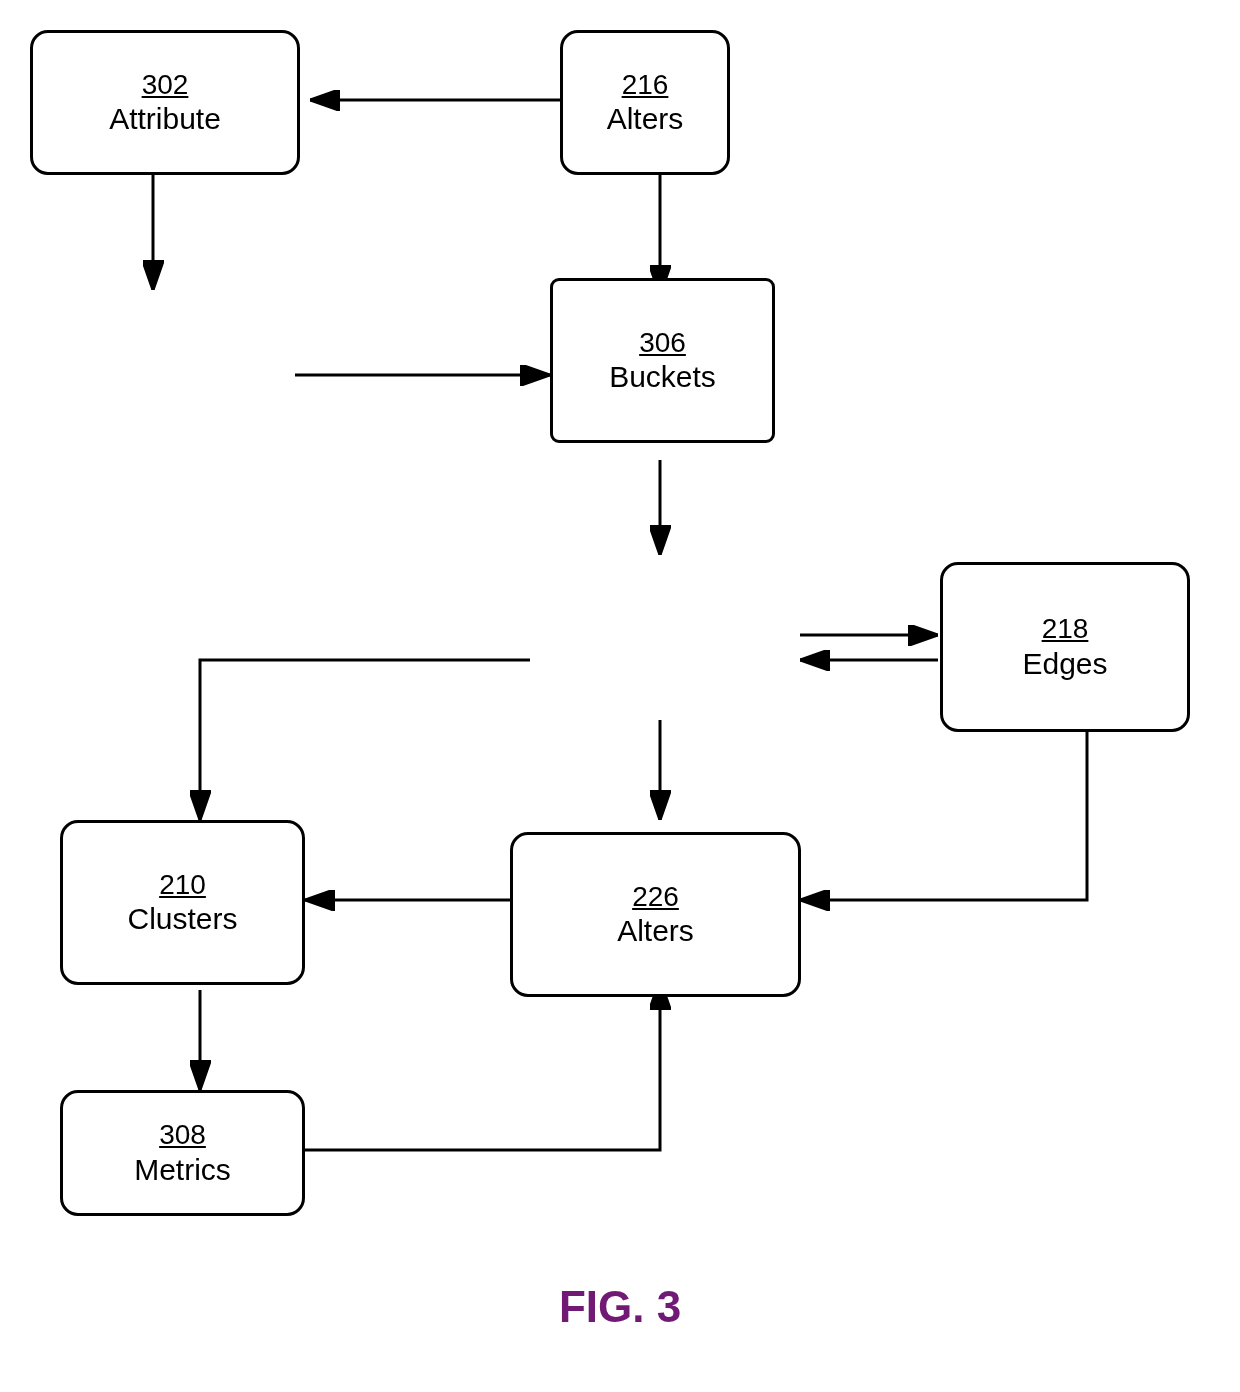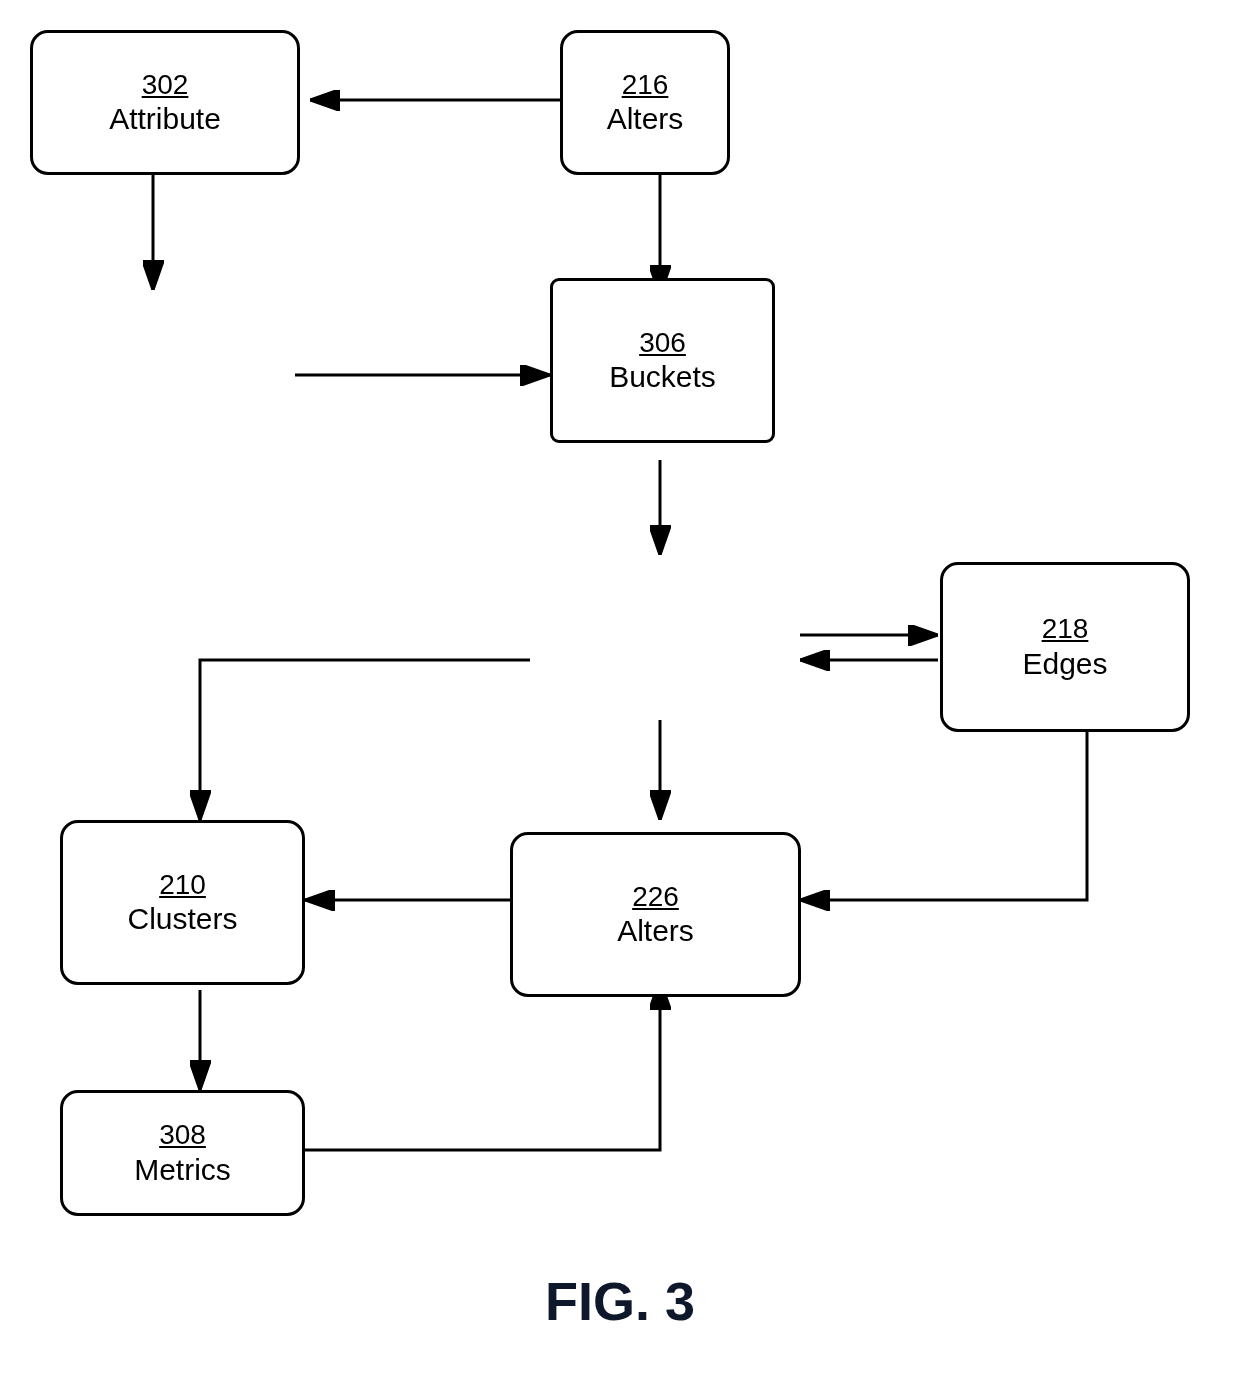--- a/index.html
+++ b/index.html
@@ -44,23 +44,23 @@
       font-weight: normal;
       color: #000;
       line-height: 1.2;
     }
 
     .fig-label {
       position: absolute;
       bottom: 60px;
       left: 50%;
       transform: translateX(-50%);
-      font-size: 54px;
+      font-size: 44px;
       font-weight: bold;
-      color: #0f172a;
+      color: #701a75;
     }
 
     svg.arrows {
       position: absolute;
       top: 0; left: 0;
       width: 1240px;
       height: 1392px;
       pointer-events: none;
     }
 

